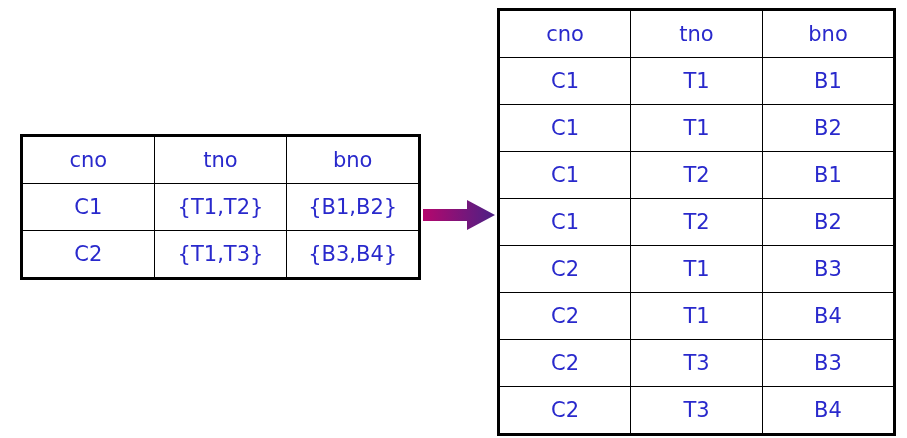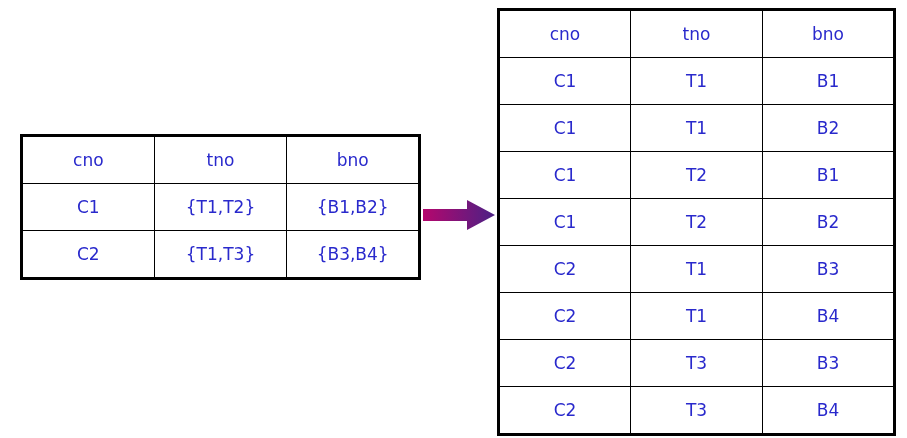--- a/index.html
+++ b/index.html
@@ -16,21 +16,21 @@
     table-layout:fixed;
     border:3px solid var(--border,#000);
     background:#ffffff;
   }
   .data-table th,
   .data-table td{
     border:1px solid var(--border,#000);
     text-align:center;
     vertical-align:middle;
     color:var(--text,#2929cc);
-    font-size:17px;
+    font-size:21px;
     font-weight:normal;
     padding:0;
     overflow:hidden;
     white-space:nowrap;
   }
   .left-table{
     left:20px;top:134px;width:401px;
   }
   .left-table th,.left-table td{height:46px;}
   .right-table{

